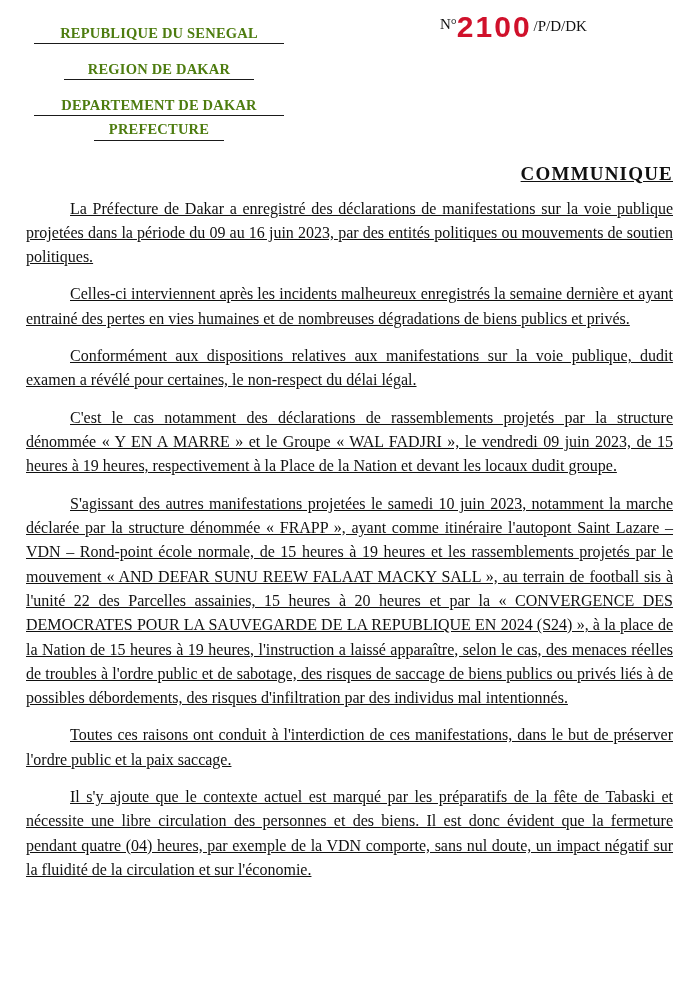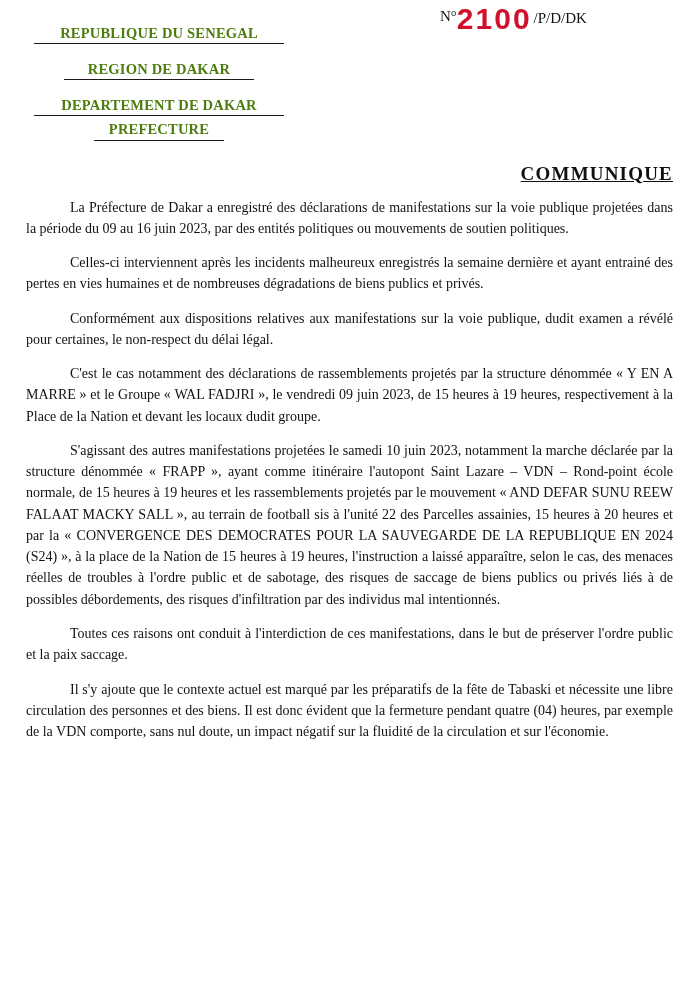--- a/index.html
+++ b/index.html
@@ -39,21 +39,21 @@
     padding-bottom: 0px;
     white-space: nowrap;
   }
   .lh-1 { }
   .lh-2 { width: 190px; margin: 16px auto; }
   .lh-3 { }
   .lh-4 { width: 130px; margin: 4px auto; }
 
   .refline {
     position: absolute;
-    top: 2px;
+    top: 10px;
     left: 440px;
     font-size: 16px;
     font-family: "Liberation Serif", serif;
     color: #111;
     white-space: nowrap;
   }
   .refline .no {
     font-size: 15px;
     vertical-align: 6px;
   }
@@ -81,25 +81,26 @@
     margin-top: 22px;
     margin-bottom: 4px;
   }
 
   
   .body-text {
     margin-top: 12px;
   }
   .para {
     text-align: justify;
-    font-size: 14px;
+    font-size: 16px;
     line-height: 1.52;
     text-indent: 44px;
     margin: 0 0 13px 0;
     hyphens: none;
+    text-decoration: underline;
   }
   .para:last-child { margin-bottom: 8px; }
 </style>
 </head>
 <body>
 
 <div class="page">
 
   <div class="refline">
     <span class="no">N°</span><span class="num">2100</span><span class="suffix">/P/D/DK</span>

